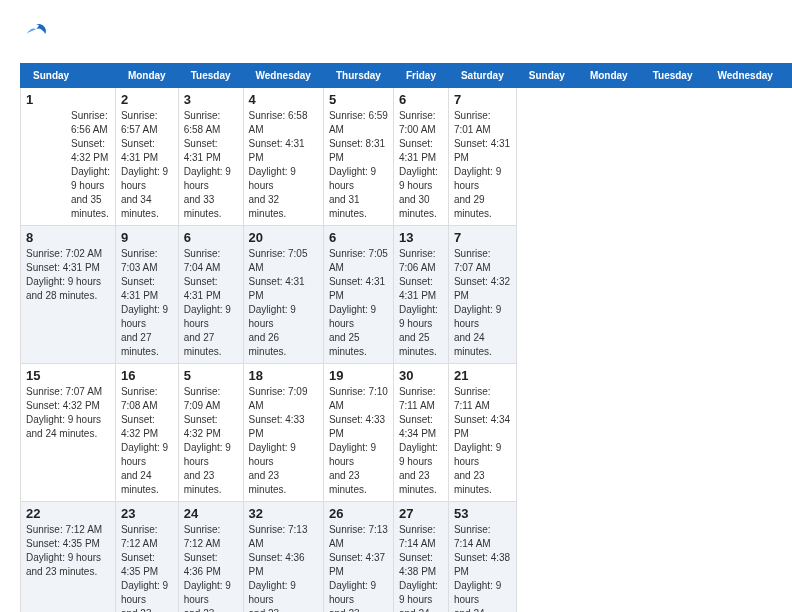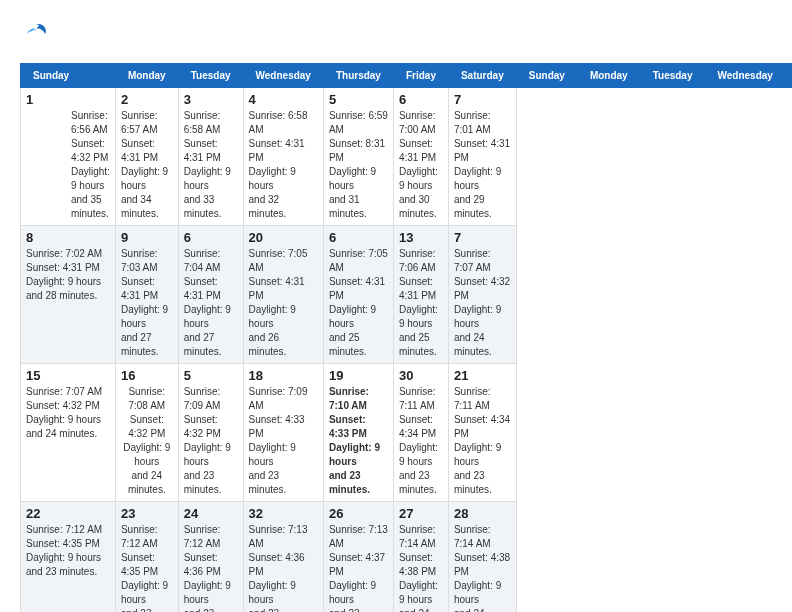--- a/index.html
+++ b/index.html
@@ -237,42 +237,42 @@
       <tr>
         <td>
           <span class="day-number">15</span>
           <div class="day-info" style="white-space: pre-line;">Sunrise: 7:07 AM
 Sunset: 4:32 PM
 Daylight: 9 hours
 and 24 minutes.</div>
         </td>
         <td>
           <span class="day-number">16</span>
-          <div class="day-info" style="white-space: pre-line; text-align: center;">Sunrise: 7:08 AM
+          <div class="day-info" style="white-space: pre-line;">Sunrise: 7:08 AM
 Sunset: 4:32 PM
 Daylight: 9 hours
 and 24 minutes.</div>
         </td>
         <td>
           <span class="day-number">5</span>
           <div class="day-info" style="white-space: pre-line;">Sunrise: 7:09 AM
 Sunset: 4:32 PM
 Daylight: 9 hours
 and 23 minutes.</div>
         </td>
         <td>
           <span class="day-number">18</span>
           <div class="day-info" style="white-space: pre-line;">Sunrise: 7:09 AM
 Sunset: 4:33 PM
 Daylight: 9 hours
 and 23 minutes.</div>
         </td>
         <td>
           <span class="day-number">19</span>
-          <div class="day-info" style="white-space: pre-line; font-weight: bold;">Sunrise: 7:10 AM
+          <div class="day-info" style="white-space: pre-line;">Sunrise: 7:10 AM
 Sunset: 4:33 PM
 Daylight: 9 hours
 and 23 minutes.</div>
         </td>
         <td>
           <span class="day-number">30</span>
           <div class="day-info" style="white-space: pre-line;">Sunrise: 7:11 AM
 Sunset: 4:34 PM
 Daylight: 9 hours
 and 23 minutes.</div>
@@ -322,21 +322,21 @@
 and 23 minutes.</div>
         </td>
         <td>
           <span class="day-number">27</span>
           <div class="day-info" style="white-space: pre-line;">Sunrise: 7:14 AM
 Sunset: 4:38 PM
 Daylight: 9 hours
 and 24 minutes.</div>
         </td>
         <td>
-          <span class="day-number">28</span>
+          <span class="day-number">53</span>
           <div class="day-info" style="white-space: pre-line;">Sunrise: 7:14 AM
 Sunset: 4:38 PM
 Daylight: 9 hours
 and 24 minutes.</div>
         </td>
       </tr>
     </tbody>
 </table>
 
 </body></html>

